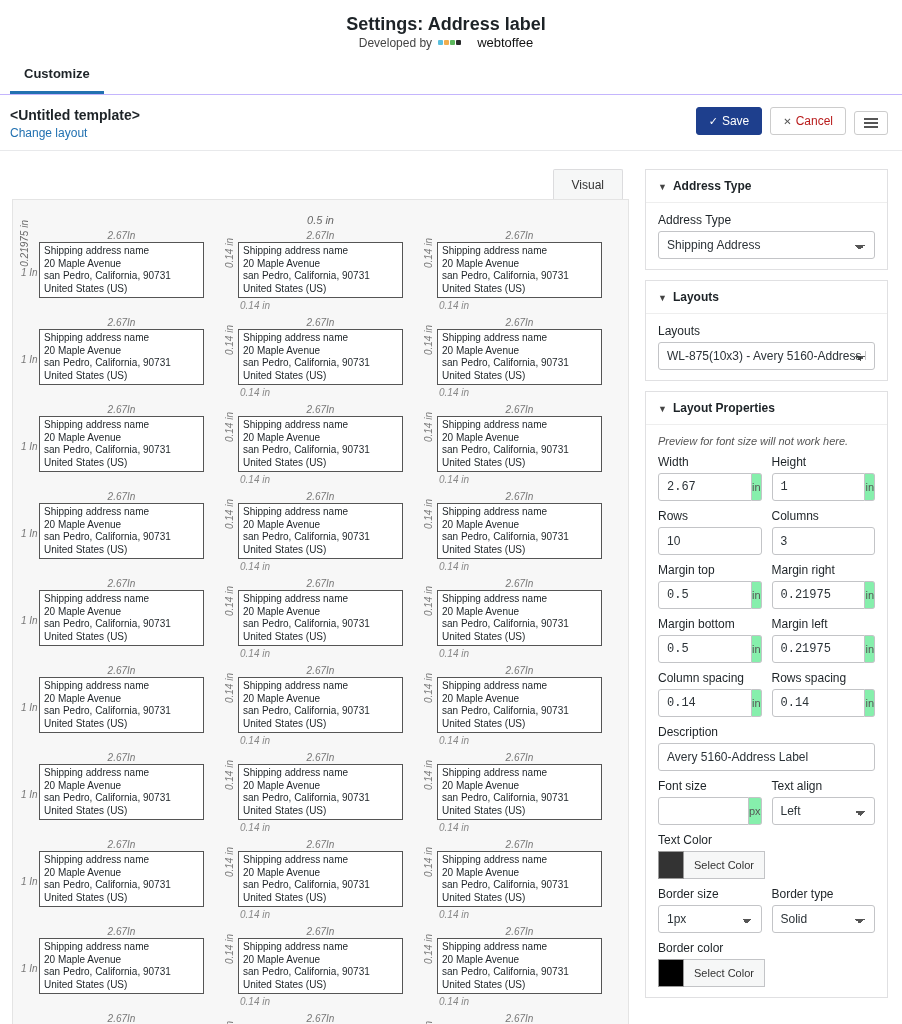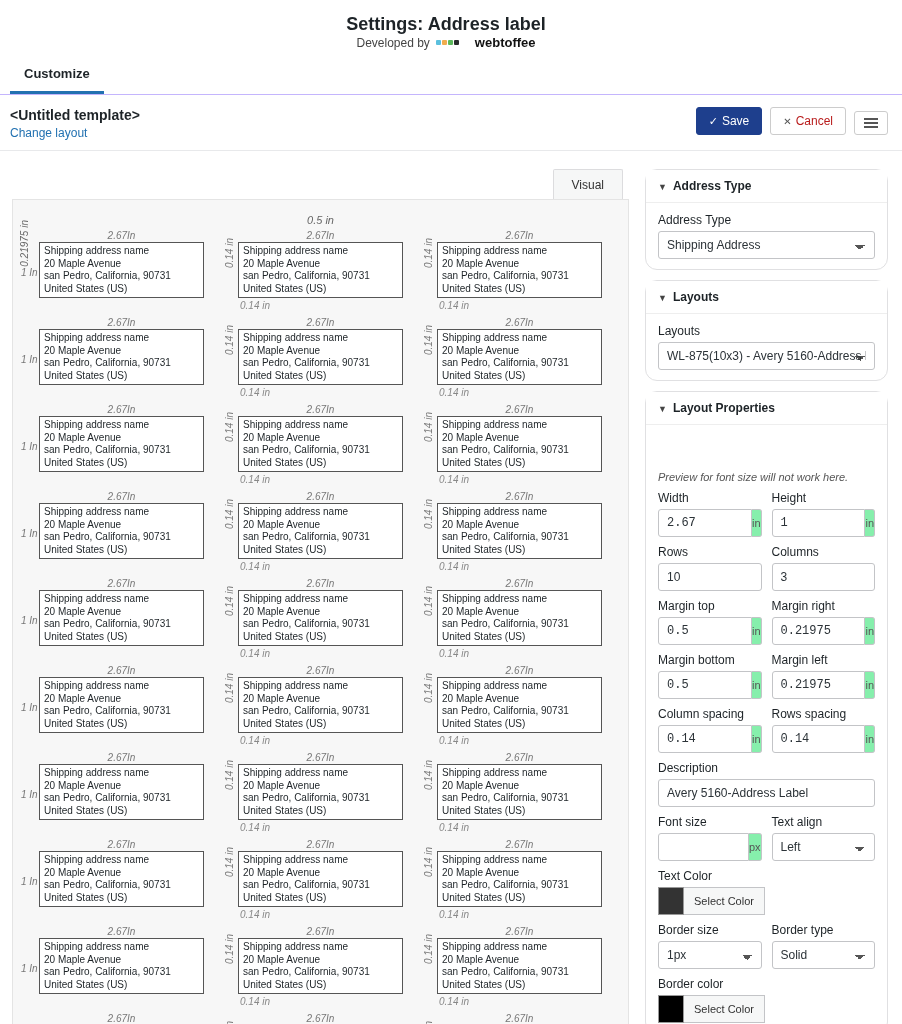--- a/index.html
+++ b/index.html
@@ -5,21 +5,21 @@
 * { box-sizing: border-box; margin: 0; padding: 0; font-family: -apple-system, BlinkMacSystemFont, "Segoe UI", Helvetica, Arial, sans-serif; }
 body { background: #fff; color: #1d2327; font-size: 13px; }
 
 
 .top-header { display:flex; justify-content:space-between; align-items:center; padding:14px 20px 6px 10px;flex-direction:column; }
 .top-header h1 { font-size:18px; font-weight:700; }
 .developed-by { font-size:12px; color:#444; display:flex; align-items:center; gap:6px; }
 .logo-dots { display:inline-flex; gap:1px; }
 .logo-dots span { width:5px; height:5px; border-radius:1px; }
 .ld1 { background:#5bc0de; } .ld2 { background:#f0ad4e; } .ld3 { background:#5cb85c; } .ld4 { background:#292b2c; }
-.logo-text { font-weight:700; color:#111; font-size:13px;margin-left:10px; }
+.logo-text { font-weight:400; color:#111; font-size:13px;margin-left:10px; }
 
 .tabs-bar { padding:0 10px; border-bottom:1px solid #c4b5fd; display:flex; }
 .tab { padding:10px 14px; font-size:13px; color:#1d2327; border-bottom:3px solid transparent; }
 .tab.active { border-bottom-color:#2271b1; font-weight:600; color:#1d2327; }
 
 .toolbar { display:flex; justify-content:space-between; align-items:flex-start; padding:12px 14px 10px 10px; border-bottom:1px solid #e8e9eb; }
 .tpl-title { font-size:14px; font-weight:700; margin-bottom:2px; }
 .change-layout { color:#2271b1; font-size:12px; text-decoration:none; }
 .toolbar-actions { display:flex; gap:8px; align-items:flex-end; }
 .btn { border:1px solid #ccc; background:#fff; color:#b91c1c; padding:6px 12px; border-radius:3px; font-size:12px; display:inline-flex; align-items:center; gap:4px; cursor:pointer; }
@@ -39,32 +39,32 @@
 .grid { display:grid; grid-template-columns:repeat(3, 1fr); column-gap:34px; row-gap:6px; }
 .cell { position:relative; }
 .col-w { text-align:center; font-style:italic; font-size:10px; color:#777; margin-bottom:1px; }
 .row-h { position:absolute; left:-18px; top:50%; transform:translateY(-40%) rotate(-0deg); writing-mode:horizontal-tb; font-style:italic; font-size:10px; color:#777; }
 .row-h-v { writing-mode:vertical-rl; transform:rotate(180deg); position:absolute; left:-14px; top:8px; font-style:italic; font-size:10px; color:#777; }
 .addr-box { border:1px solid #555; background:#fff; padding:2px 4px; font-size:10px; line-height:1.25; min-height:52px; }
 .row-gap-lbl { font-style:italic; font-size:10px; color:#888; padding-left:2px; margin-top:2px; }
 
 
 .sidebar { width:243px; display:flex; flex-direction:column; gap:10px; }
-.panel { border:1px solid #e0e0e2; border-radius:12px; }
+.panel { border:1px solid #e0e0e2; border-radius:0; }
 .panel-head { background:#fff; padding:9px 12px; font-weight:700; font-size:12px; border-bottom:1px solid #eee; display:flex; align-items:center; gap:6px; }
 .panel-body { padding:10px 12px; font-size:12px; }
 .field-label { font-size:12px; color:#1d2327; margin-bottom:4px; display:block; }
 .select, .input { width:100%; border:1px solid #c3c4c7; background:#fff; border-radius:3px; padding:6px 8px; font-size:12px; color:#2c3338; }
 .select { appearance:none; background-image:linear-gradient(45deg,transparent 50%,#555 50%),linear-gradient(135deg,#555 50%,transparent 50%); background-position:calc(100% - 14px) 13px,calc(100% - 9px) 13px; background-size:5px 5px,5px 5px; background-repeat:no-repeat; }
 
 .row2 { display:grid; grid-template-columns:1fr 1fr; gap:8px 10px; }
 .input-group { display:flex; }
 .input-group .input { border-top-right-radius:0; border-bottom-right-radius:0; min-width:0;font-family:Liberation Mono, monospace; }
 .unit { border:1px solid #c3c4c7; border-left:none; background:#86efac; color:#555; font-size:11px; display:flex; align-items:center; padding:0 0; border-radius:0 3px 3px 0; }
-.note { font-style:italic; color:#555; font-size:11px; margin-bottom:8px;margin-top:36px; }
+.note { font-style:italic; color:#555; font-size:11px; margin-bottom:8px; }
 
 .color-row { display:flex; align-items:stretch; }
 .swatch { width:26px; height:28px; border:1px solid #999; }
 .swatch.dark { background:#333; } .swatch.black { background:#000; }
 .select-color-btn { border:1px solid #c3c4c7; border-left:none; background:#f6f7f7; padding:0 10px; font-size:11px; color:#333; display:flex; align-items:center; }
 
 .caret::before { content:"▼"; font-size:9px; color:#444; }
 .hamburger { display:inline-flex; flex-direction:column; gap:2px; }
 .hamburger span { width:14px; height:2px; background:#555; }
 .check::before { content:"✓"; font-size:11px; }

